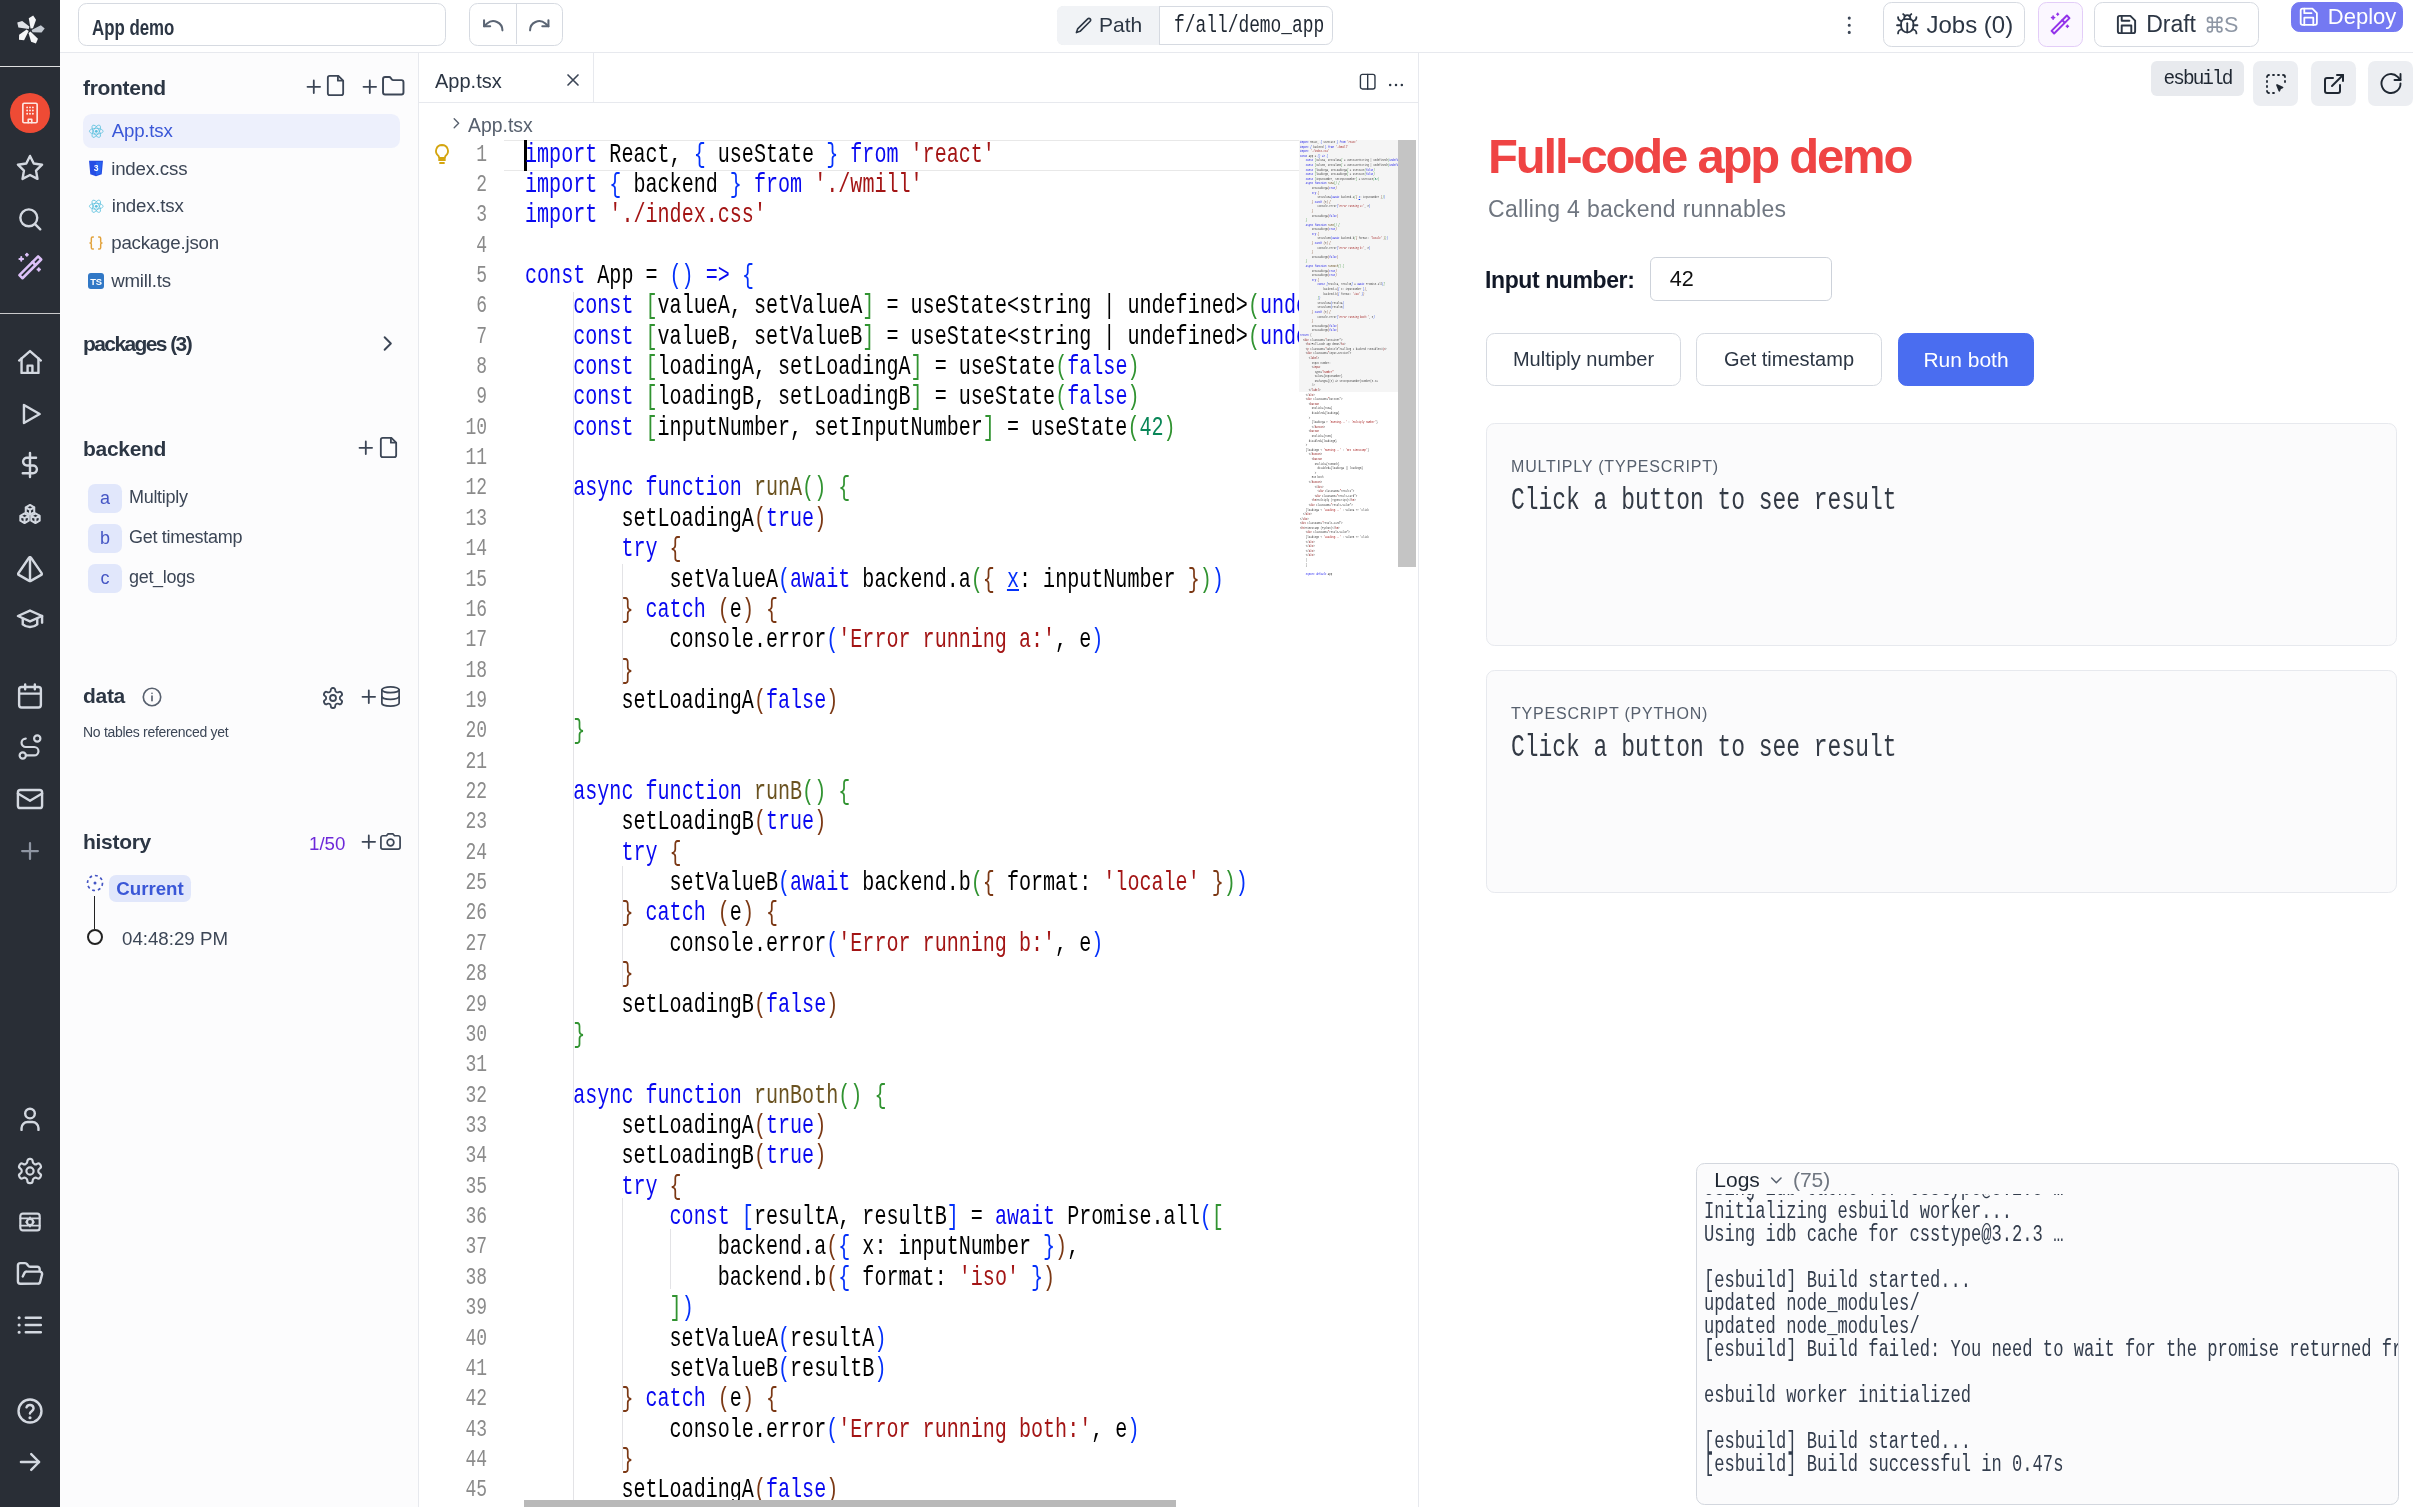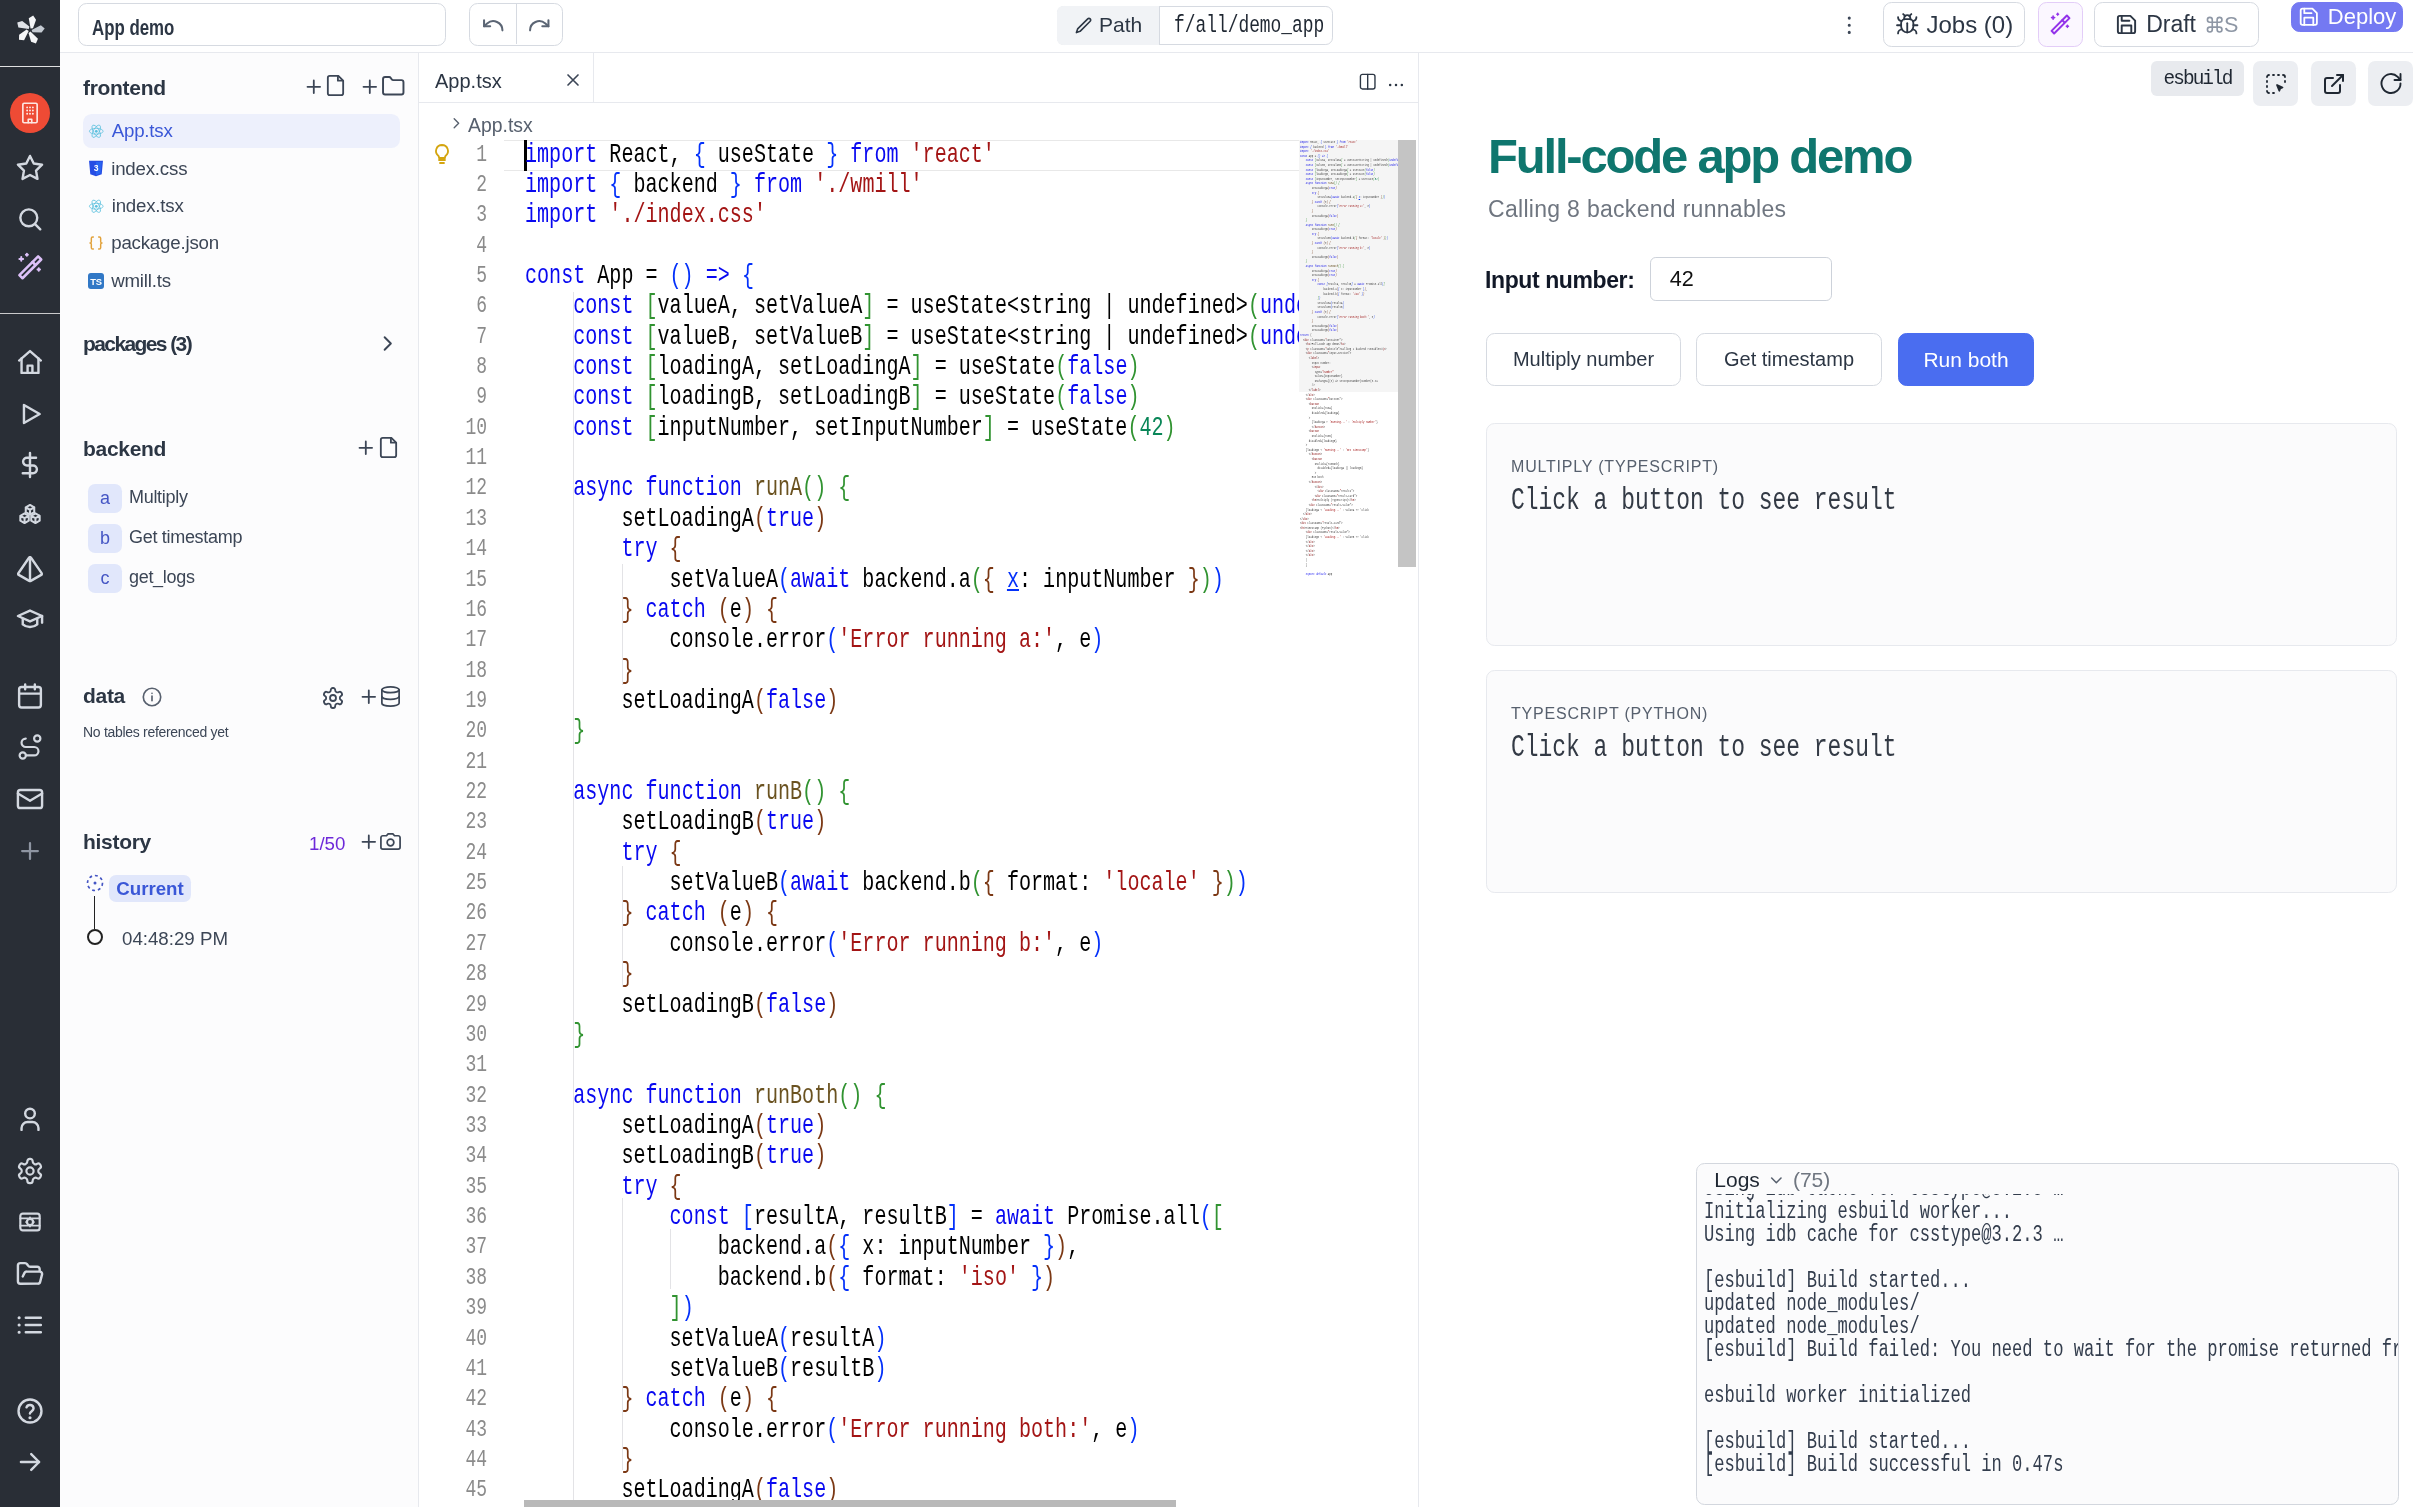--- a/index.html
+++ b/index.html
@@ -546,22 +546,22 @@
       </span>
     </div>
     <div class="abs" style="left:2368px;top:61px;width:45px;height:45px;background:#eceef2;border-radius:7.2px;display:flex;align-items:center;justify-content:center">
       <span style="width:24px;height:24px;color:#1f2732;display:block">
         <svg class="ic " viewBox="0 0 24 24" fill="none" stroke="currentColor" stroke-width="1.9" stroke-linecap="round" stroke-linejoin="round">
           <path d="M21.5 2v6h-6"></path>
           <path d="M21.5 11.5a9.5 9.5 0 1 1-2.8-6.7L21.5 8"></path>
         </svg>
       </span>
     </div>
-    <div class="abs" style="left:1488px;top:132px;font-size:49px;line-height:49px;font-weight:bold;letter-spacing:-2.2px;color:#0f766e">Full-code app demo</div>
-    <div class="abs" style="left:1488px;top:196px;font-size:23px;letter-spacing:0.3px;color:#6f7680">Calling 8 backend runnables</div>
+    <div class="abs" style="left:1488px;top:132px;font-size:49px;line-height:49px;font-weight:bold;letter-spacing:-2.2px;color:#ef4444">Full-code app demo</div>
+    <div class="abs" style="left:1488px;top:196px;font-size:23px;letter-spacing:0.3px;color:#6f7680">Calling 4 backend runnables</div>
     <div class="abs" style="left:1485px;top:267px;font-size:23px;font-weight:bold;letter-spacing:-0.4px;color:#111827">Input number:</div>
     <div class="abs" style="left:1650px;top:257px;width:182px;height:44px;border:1.4px solid #cdd2da;border-radius:5.8px;background:#fff;display:flex;align-items:center;padding-left:18.7px;font-size:21.6px;color:#111">42</div>
     <div class="btn" style="left:1486px;top:333px;width:195px;height:53px;font-size:20px;border-color:#d6dae1">Multiply number</div>
     <div class="btn" style="left:1696px;top:333px;width:186px;height:53px;font-size:20px;border-color:#d6dae1">Get timestamp</div>
     <div class="btn" style="left:1898px;top:333px;width:136px;height:53px;font-size:21px;background:#4a6df0;border-color:#4a6df0;color:#fff">Run both</div>
     <div class="card" style="left:1486px;top:423px;width:911px;height:223px"></div>
     <div class="abs cardlabel" style="left:1511px;top:458px">MULTIPLY (TYPESCRIPT)</div>
     <div class="abs cardval" style="left:1511px;top:483px">Click a button to see result</div>
     <div class="card" style="left:1486px;top:670px;width:911px;height:223px"></div>
     <div class="abs cardlabel" style="left:1511px;top:705px">TYPESCRIPT (PYTHON)</div>

